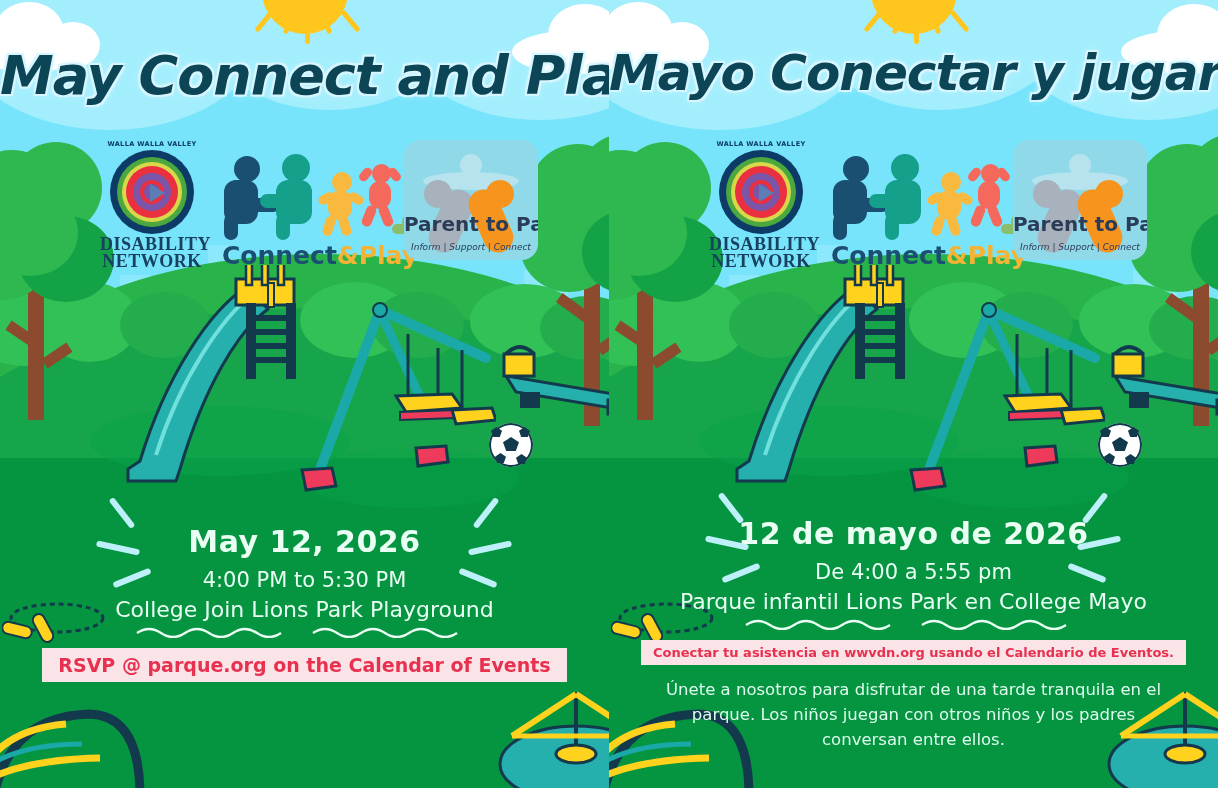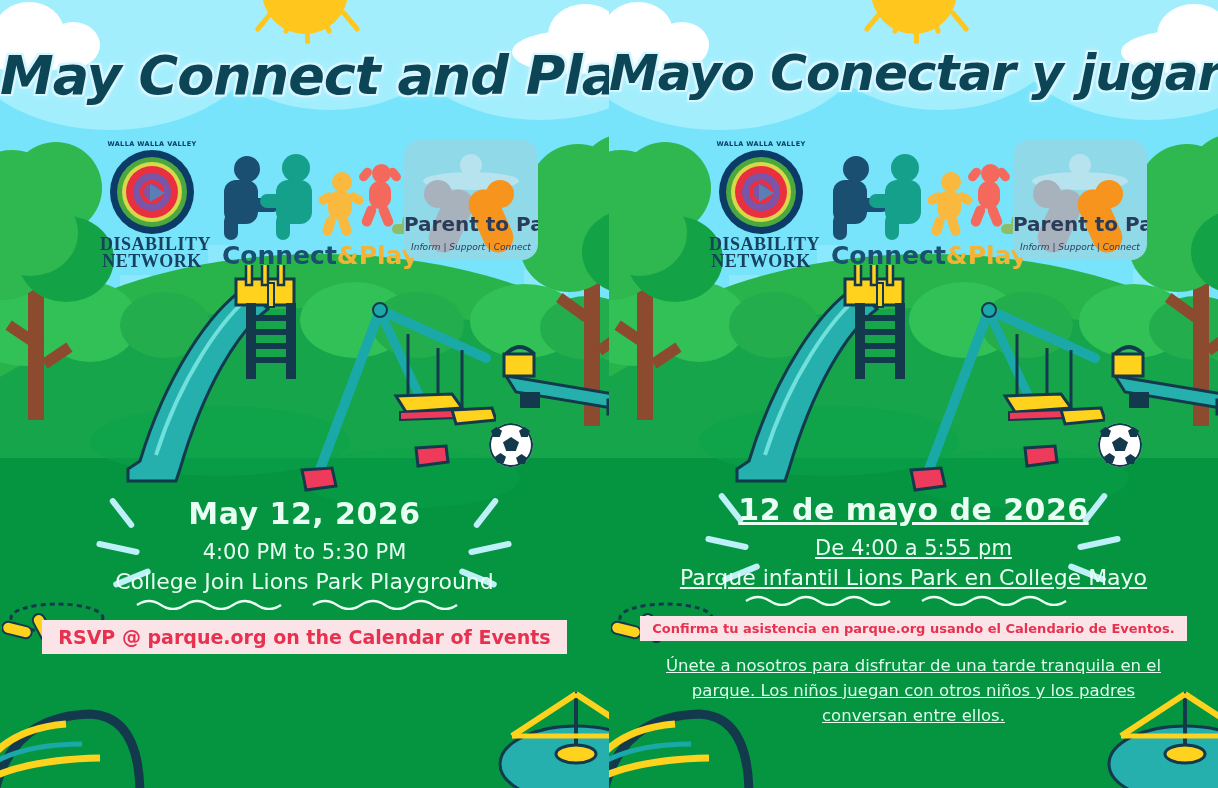--- a/index.html
+++ b/index.html
@@ -363,21 +363,21 @@
       </div>
     </div>
 
     <div class="spark" style="left:104px;top:510px;width:36px;height:6px;transform:rotate(52deg);"></div>
     <div class="spark" style="left:96px;top:545px;width:44px;height:6px;transform:rotate(12deg);"></div>
     <div class="spark" style="left:112px;top:575px;width:40px;height:6px;transform:rotate(-22deg);"></div>
     <div class="spark" style="left:468px;top:510px;width:36px;height:6px;transform:rotate(-52deg);"></div>
     <div class="spark" style="left:468px;top:545px;width:44px;height:6px;transform:rotate(-12deg);"></div>
     <div class="spark" style="left:458px;top:575px;width:40px;height:6px;transform:rotate(22deg);"></div>
 
-    <div class="textblock" style="top:496px;">
+    <div class="textblock" style="top:524px;">
       <div class="t-date">May 12, 2026</div>
       <div class="t-time">4:00 PM to 5:30 PM</div>
       <div class="t-place">College Join Lions Park Playground</div>
       <svg class="squiggle" viewBox="0 0 340 12">
         <path d="M2 7 q12 -8 24 0 t24 0 t24 0 t24 0 t24 0 t24 0" fill="none" stroke="#e9fff4" stroke-width="2.5"></path>
         <path d="M178 7 q12 -8 24 0 t24 0 t24 0 t24 0 t24 0 t24 0" fill="none" stroke="#e9fff4" stroke-width="2.5"></path>
       </svg>
       <div><span class="badge en">RSVP @ parque.org on the Calendar of Events</span></div>
     </div>
   </div>
@@ -617,26 +617,26 @@
       </div>
     </div>
 
     <div class="spark" style="left:104px;top:505px;width:36px;height:6px;transform:rotate(52deg);"></div>
     <div class="spark" style="left:96px;top:540px;width:44px;height:6px;transform:rotate(12deg);"></div>
     <div class="spark" style="left:112px;top:570px;width:40px;height:6px;transform:rotate(-22deg);"></div>
     <div class="spark" style="left:468px;top:505px;width:36px;height:6px;transform:rotate(-52deg);"></div>
     <div class="spark" style="left:468px;top:540px;width:44px;height:6px;transform:rotate(-12deg);"></div>
     <div class="spark" style="left:458px;top:570px;width:40px;height:6px;transform:rotate(22deg);"></div>
 
-    <div class="textblock" style="top:492px;text-decoration:underline;">
+    <div class="textblock" style="top:516px;">
       <div class="t-date">12 de mayo de 2026</div>
       <div class="t-time">De 4:00 a 5:55 pm</div>
       <div class="t-place">Parque infantil Lions Park en College Mayo</div>
       <svg class="squiggle" viewBox="0 0 340 12">
         <path d="M2 7 q12 -8 24 0 t24 0 t24 0 t24 0 t24 0 t24 0" fill="none" stroke="#e9fff4" stroke-width="2.5"></path>
         <path d="M178 7 q12 -8 24 0 t24 0 t24 0 t24 0 t24 0 t24 0" fill="none" stroke="#e9fff4" stroke-width="2.5"></path>
       </svg>
-      <div><span class="badge es">Confirma tu asistencia en parque.org usando el Calendario de Eventos.</span></div>
+      <div><span class="badge es">Conectar tu asistencia en wwvdn.org usando el Calendario de Eventos.</span></div>
       <div class="t-desc es">Únete a nosotros para disfrutar de una tarde tranquila en el parque. Los niños juegan con otros niños y los padres conversan entre ellos.</div>
     </div>
   </div>
 
 </div>
 
 </body></html>

